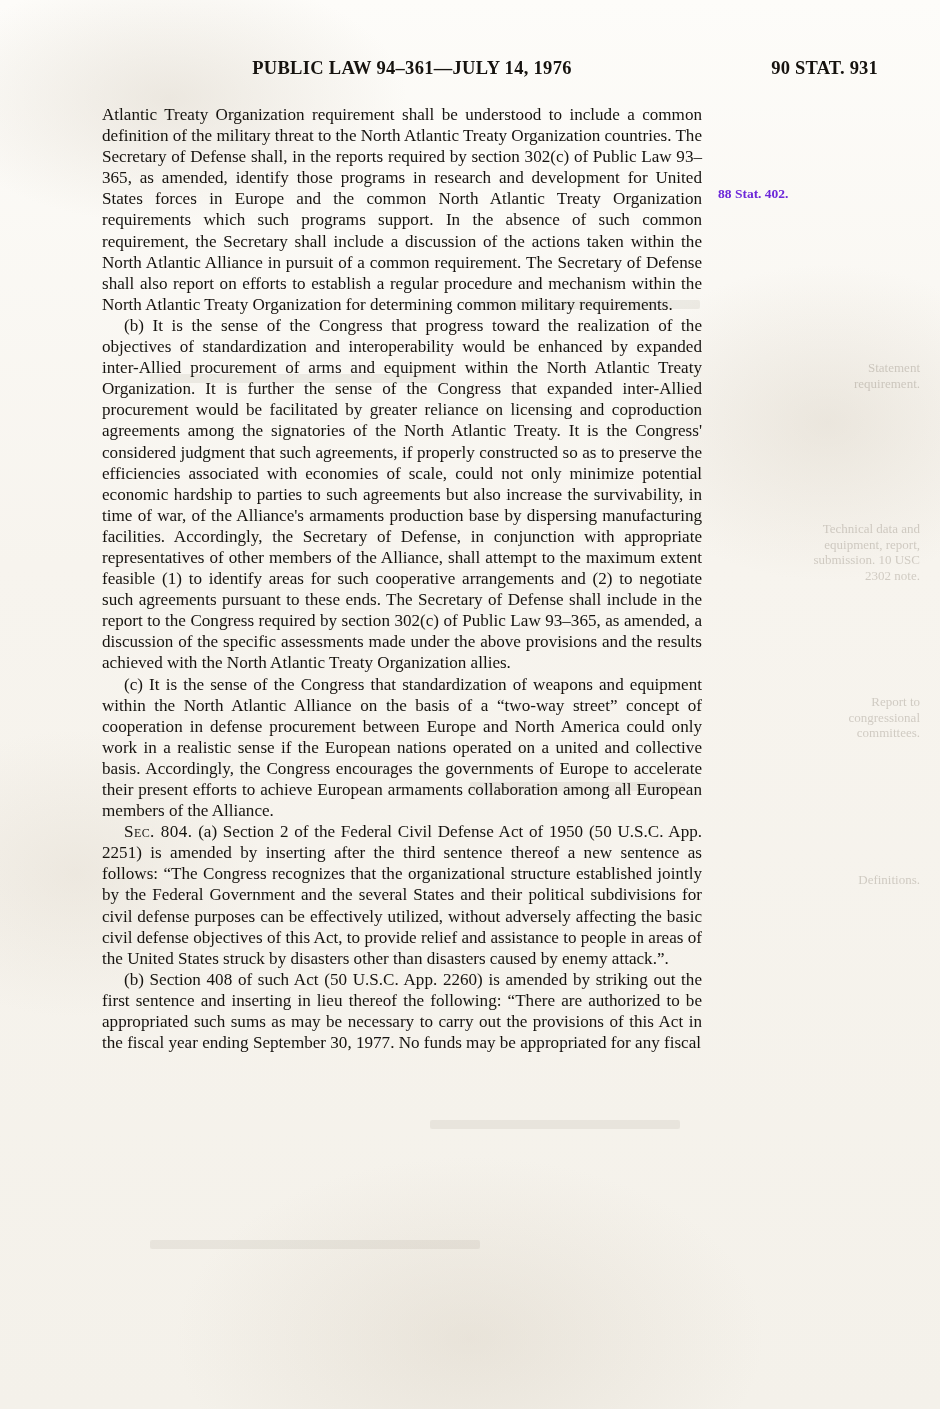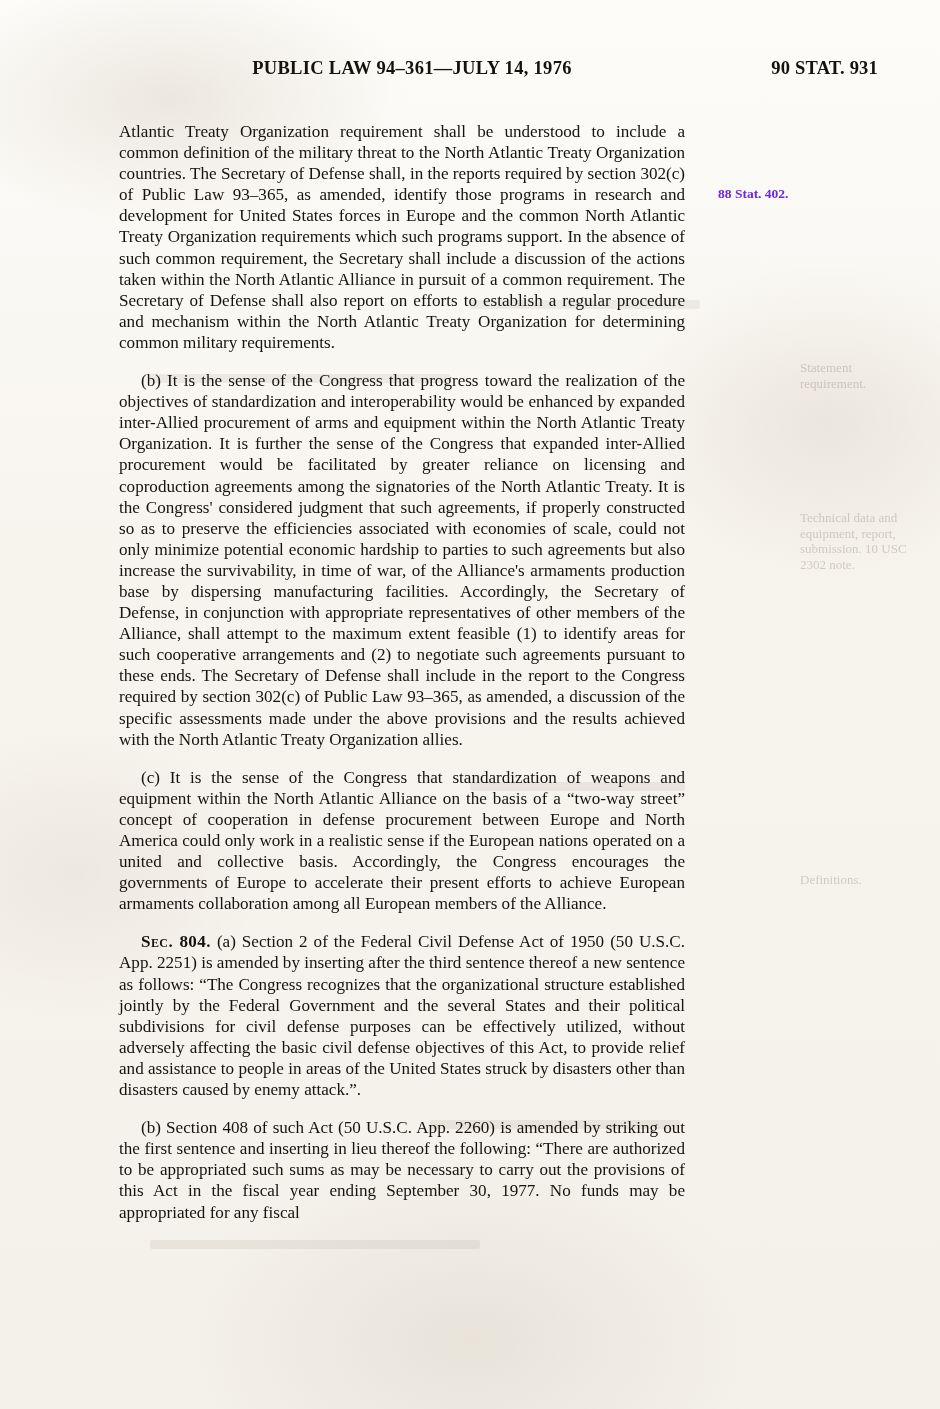--- a/index.html
+++ b/index.html
@@ -64,60 +64,61 @@
     top: 104px;
     left: 102px;
     width: 600px;
     font-size: 17.1px;
     line-height: 21.1px;
     text-align: justify;
     text-justify: inter-word;
     hyphens: manual;
   }
   .body-col p {
-    margin: 17px;
+    margin: 0;
   }
   .body-col p.indent {
     text-indent: 22px;
   }
   .smallcaps {
     font-variant: small-caps;
     letter-spacing: 0.4px;
-    font-weight: bold;
   }
   .margin-note {
     position: absolute;
     font-size: 13.5px;
     line-height: 16px;
     font-weight: 700;
     color: #6d28d9;
     width: 150px;
   }
   .faded-note {
     position: absolute;
     font-size: 13px;
     line-height: 15.5px;
     color: rgba(120,110,96,0.30);
     width: 120px;
     font-family: "Liberation Serif", serif;
+    text-align: right;
   }
   .faded-line {
     position: absolute;
     background: rgba(150,140,124,0.13);
     border-radius: 2px;
   }
 </style>
 </head>
 <body>
 
 <div class="page">
   <div class="paper-texture"></div>
 
   <div class="faded-note" style="top:360px; left:800px;">Statement requirement.</div>
-  <div class="faded-note" style="top:510px; left:800px;">Technical data and equipment, report, submission. 10 USC 2302 note.</div>
+  <div class="faded-note" style="top:521px; left:800px;">Technical data and equipment, report, submission. 10 USC 2302 note.</div>
+  <div class="faded-note" style="top:694px; left:800px;">Report to congressional committees.</div>
   <div class="faded-note" style="top:866px; left:800px;margin-top:6px;">Definitions.</div>
 
   <div class="faded-line" style="top:300px; left:470px; width:230px; height:9px;"></div>
   <div class="faded-line" style="top:374px; left:150px; width:300px; height:9px;"></div>
   <div class="faded-line" style="top:782px; left:470px; width:215px; height:9px;"></div>
   <div class="faded-line" style="top:1120px; left:430px; width:250px; height:9px;"></div>
   <div class="faded-line" style="top:1240px; left:150px; width:330px; height:9px;"></div>
 
   <div class="header">
     <div class="header-center">PUBLIC LAW 94–361—JULY 14, 1976</div>

